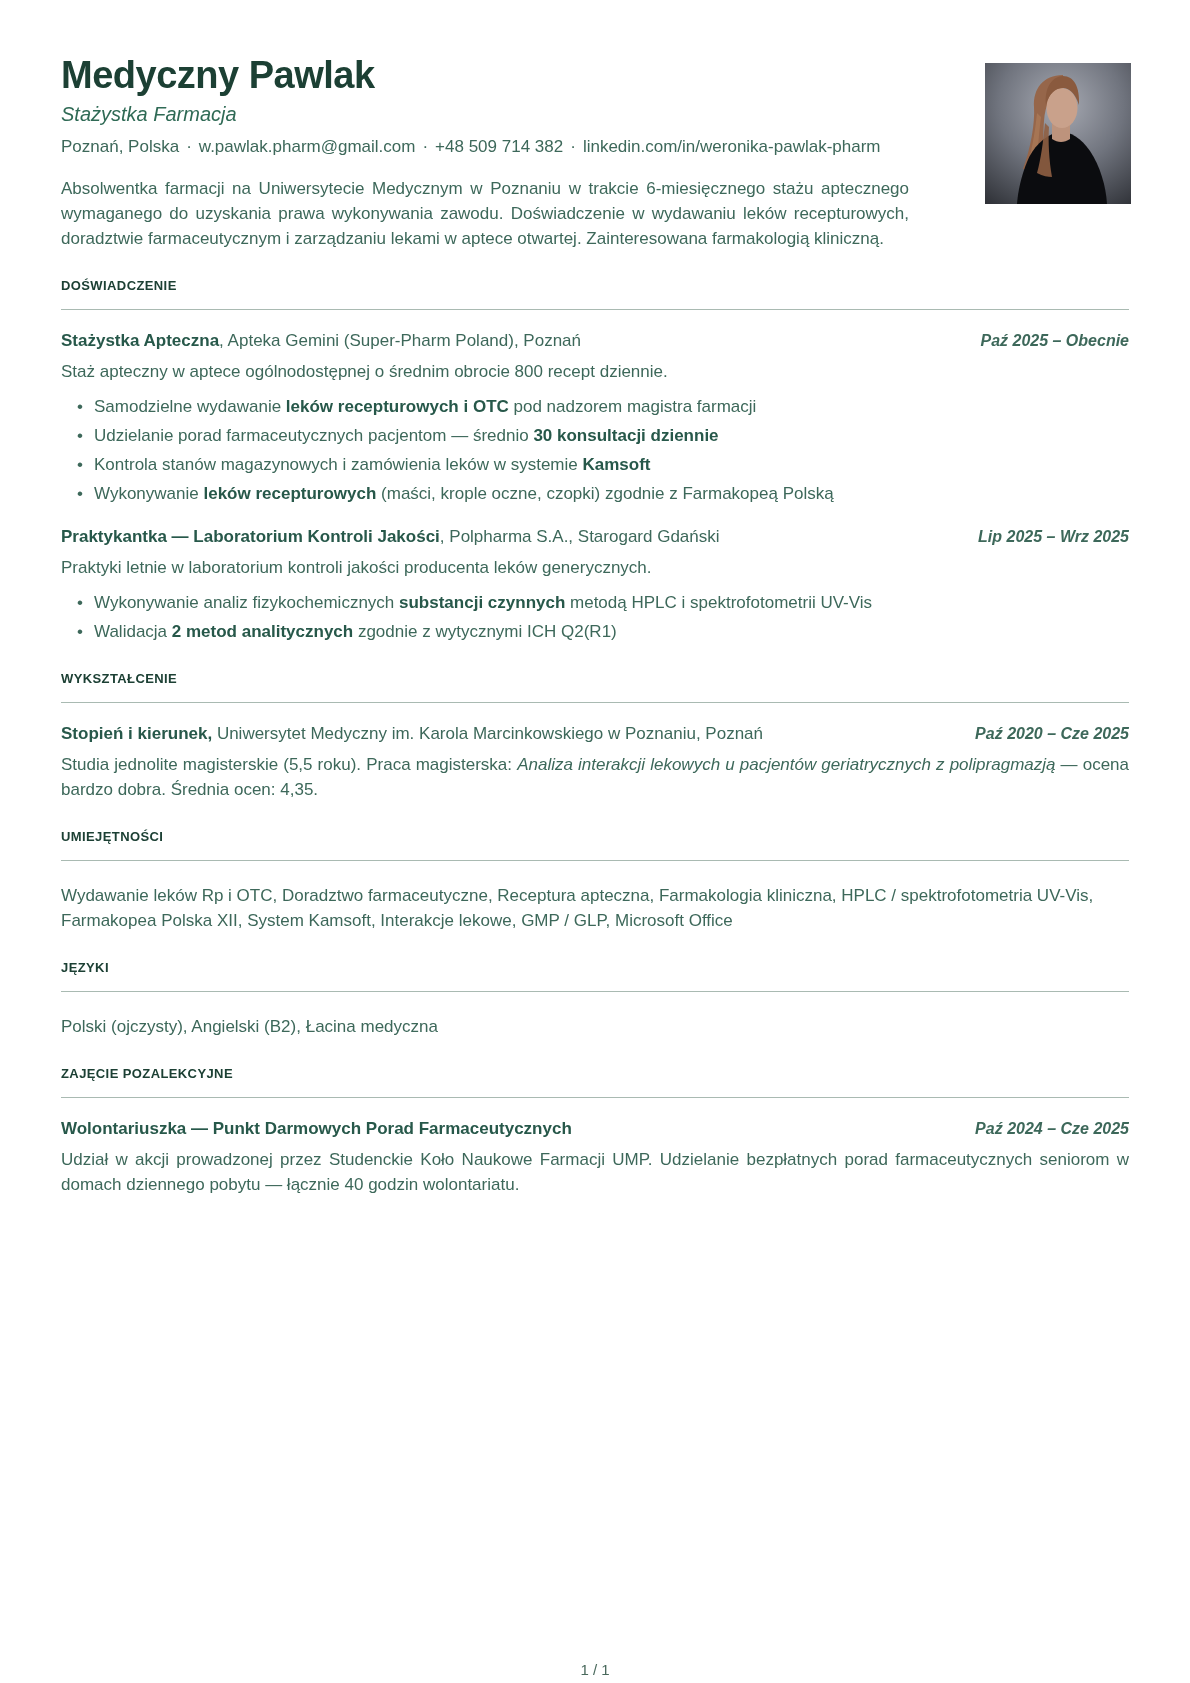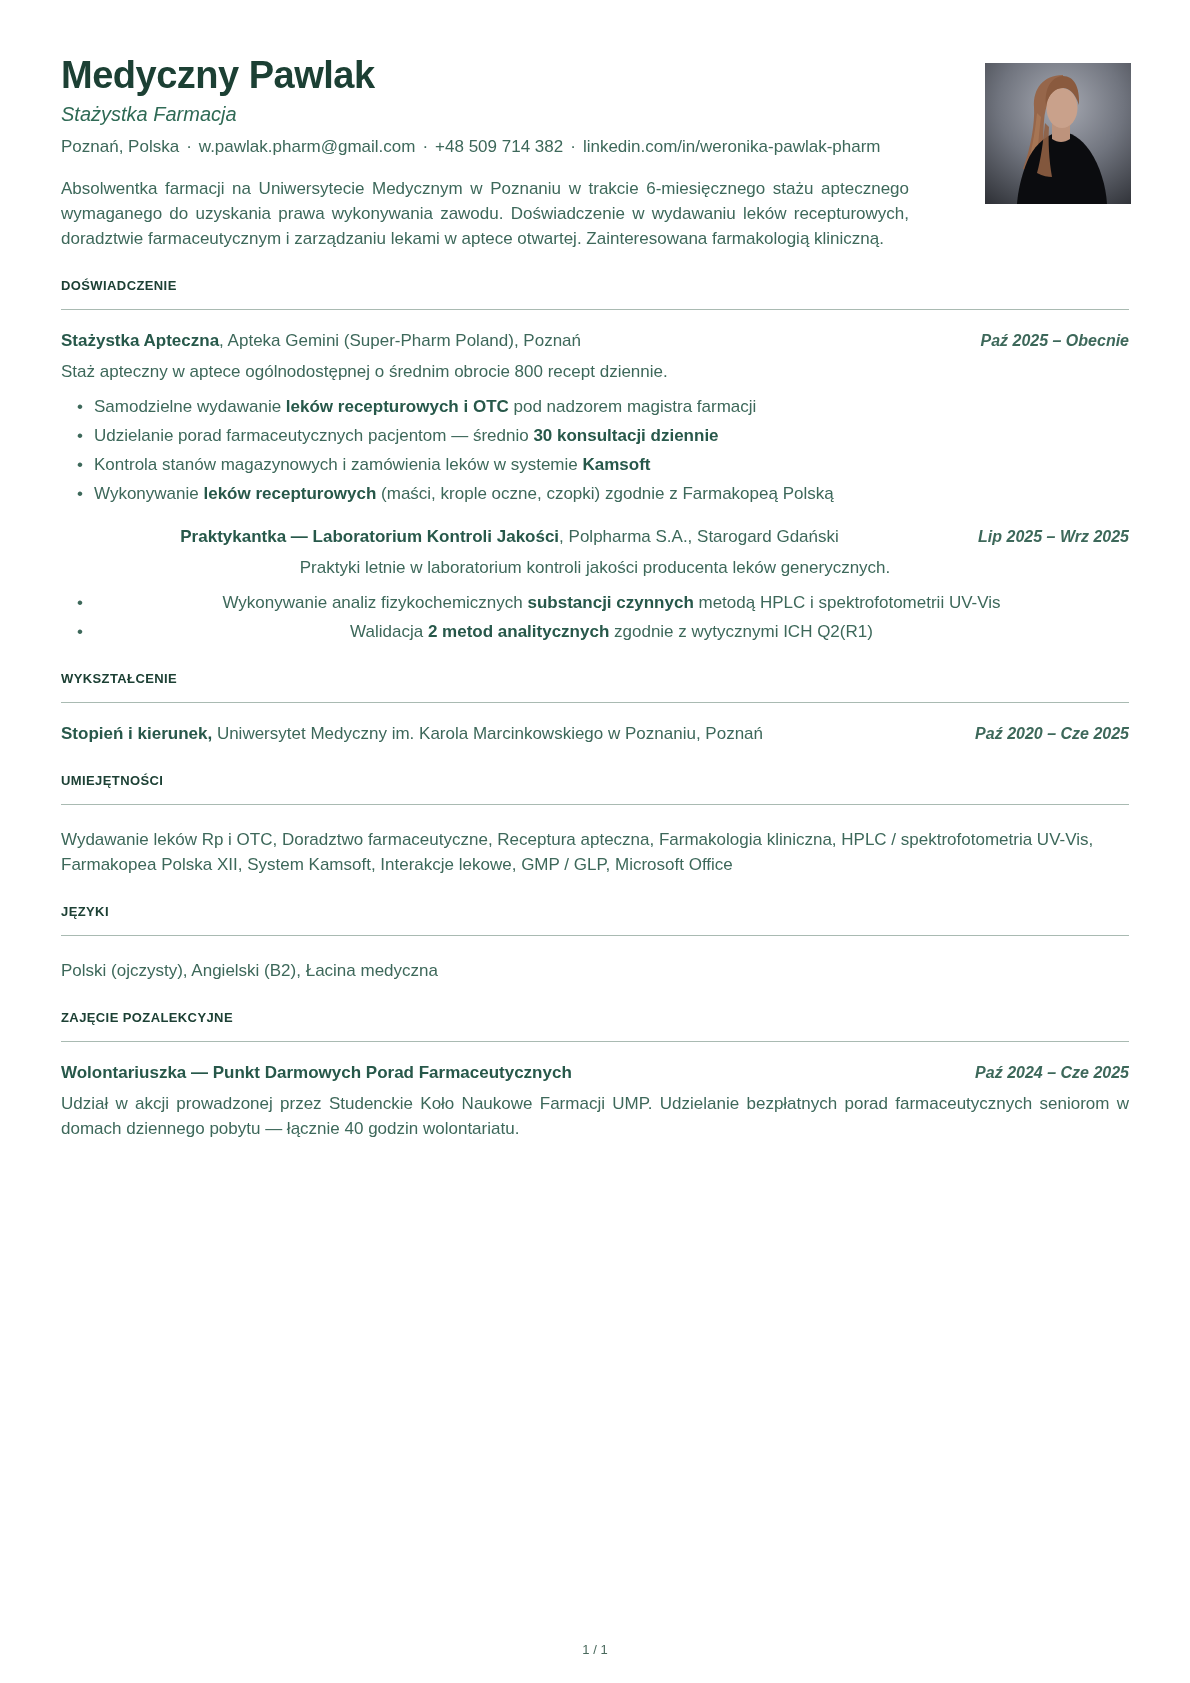--- a/index.html
+++ b/index.html
@@ -35,37 +35,37 @@
   }
   .photo svg{display:block;}
 
   
   .section{margin-top:24px;}
   .section-heading{
     font-size:13px;line-height:22px;font-weight:700;color:var(--heading-text);
     letter-spacing:0.4px;padding-bottom:12px;border-bottom:1px solid var(--rule);margin:0;
   }
   .entry{margin-top:18px;}
-  .entry + .entry{text-align:center;}
+  .entry + .entry{}
   .entry-head{display:flex;justify-content:space-between;align-items:baseline;}
   .entry-title{font-size:17px;line-height:25px;color:var(--body-text);flex:1 1 auto;padding-right:20px;}
   .entry-date{font-size:16px;line-height:25px;font-style:italic;color:var(--body-text);white-space:nowrap;font-weight:bold;}
   .entry-desc{margin-top:6px;font-size:17px;line-height:25px;}
   .entry-desc.justify{text-align:justify;}
   .bullets{margin:10px 0 0 0;padding:0 0 0 33px;list-style:none;}
   .bullets li{position:relative;font-size:17px;line-height:25px;margin-bottom:4px;}
   .bullets li::before{content:"\2022";position:absolute;left:-17px;top:0;color:var(--body-text);}
   .para{margin-top:22px;font-size:17px;line-height:25px;}
 
   .rb{font-weight:700;color:var(--bold-text);}
   .ri{font-style:italic;}
 
   .footer{
-    position:absolute;left:0;right:0;bottom:24px;text-align:center;
-    font-size:13px;line-height:18px;color:var(--footer-text);
+    position:absolute;left:0;right:0;bottom:4px;text-align:center;
+    font-size:15px;line-height:18px;color:var(--footer-text);
   }
 </style>
 </head>
 <body>
 
 <div class="page">
 
   <div>
     <h1 class="name">Medyczny Pawlak</h1>
     <div class="job-subtitle">Stażystka Farmacja</div>
@@ -129,20 +129,21 @@
     </div>
   </div>
 
   <div class="section">
     <h2 class="section-heading">WYKSZTAŁCENIE</h2>
     <div class="entry">
       <div class="entry-head">
         <div class="entry-title"><span class="rb">Stopień i kierunek,</span><span> Uniwersytet Medyczny im. Karola Marcinkowskiego w Poznaniu, Poznań</span></div>
         <div class="entry-date">Paź 2020 – Cze 2025</div>
       </div>
+      <div class="entry-desc justify"><span>Studia jednolite magisterskie (5,5 roku). Praca magisterska: </span><span class="ri">Analiza interakcji lekowych u pacjentów geriatrycznych z polipragmazją</span><span> — ocena bardzo dobra. Średnia ocen: 4,35.</span></div>
     </div>
   </div>
 
   <div class="section">
     <h2 class="section-heading">UMIEJĘTNOŚCI</h2>
     <div class="para">Wydawanie leków Rp i OTC, Doradztwo farmaceutyczne, Receptura apteczna, Farmakologia kliniczna, HPLC / spektrofotometria UV-Vis, Farmakopea Polska XII, System Kamsoft, Interakcje lekowe, GMP / GLP, Microsoft Office</div>
   </div>
 
 
   <div class="section">

